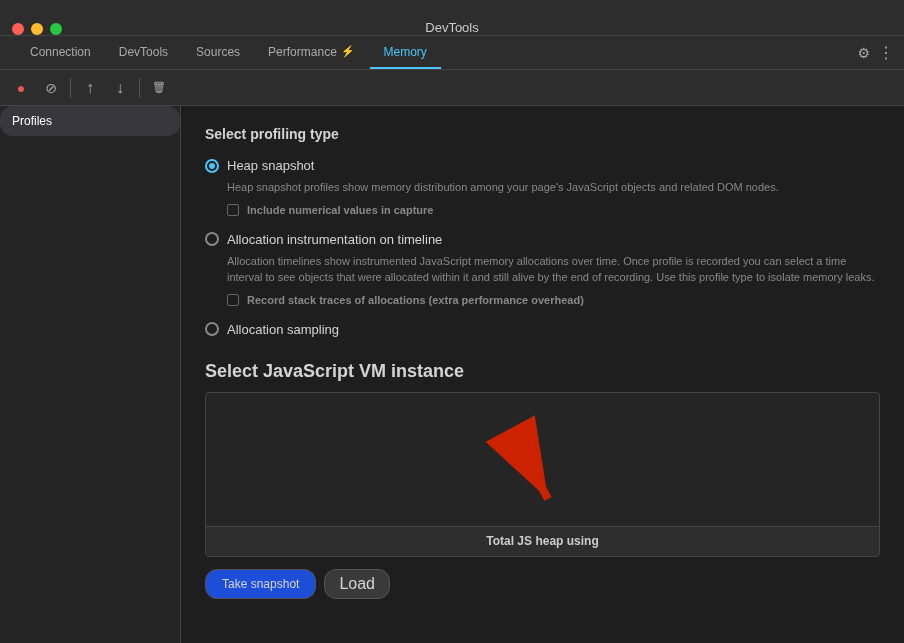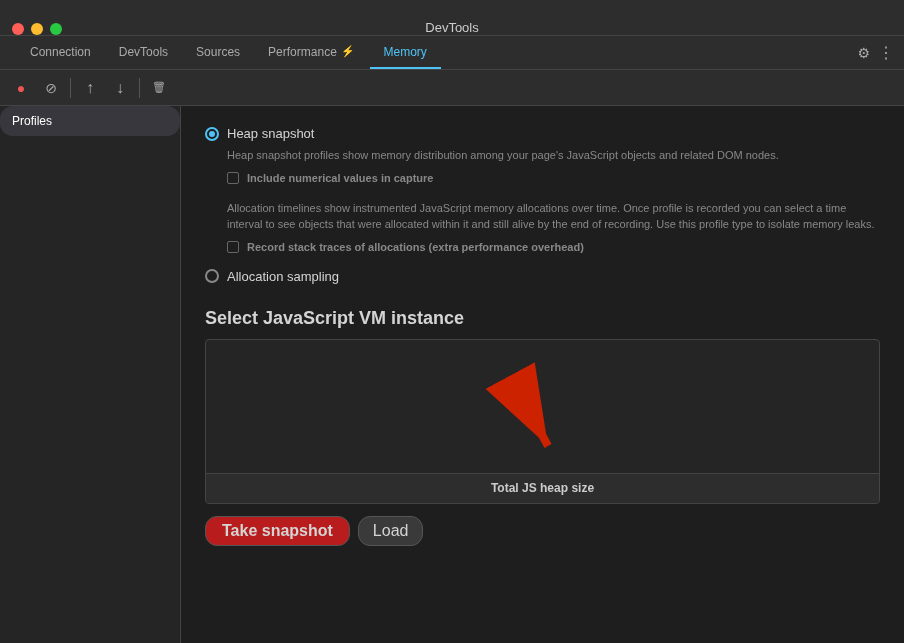--- a/index.html
+++ b/index.html
@@ -271,27 +271,26 @@
 
     .action-buttons {
       display: flex;
       gap: 8px;
       margin-top: 12px;
       padding-bottom: 8px;
     }
 
     .btn-take-snapshot {
       padding: 5px 16px;
-      background: #b91c1c;
+      background: #1d4ed8;
       border: 1px solid #555;
       border-radius: 12px;
       color: #d4d4d4;
-      font-size: 16px;
-      cursor: pointer;
-      font-weight: bold;
+      font-size: 12px;
+      cursor: pointer;
     }
 
     .btn-load {
       padding: 5px 14px;
       background: #3a3a3a;
       border: 1px solid #555;
       border-radius: 12px;
       color: #d4d4d4;
       font-size: 16px;
       cursor: pointer;
@@ -349,36 +348,41 @@
 <div class="main">
 
   <div class="sidebar">
     <div class="sidebar-item active">
       <span>Profiles</span>
     </div>
   </div>
 
   <div class="content">
 
+    <div class="section-title">Select profiling type</div>
 
     <div class="profiling-options">
 
       <div class="option-group">
         <div class="radio-row">
           <div class="radio-circle checked"></div>
           <span class="radio-label">Heap snapshot</span>
         </div>
         <div class="option-desc">Heap snapshot profiles show memory distribution among your page's JavaScript objects and related DOM nodes.</div>
         <div class="checkbox-row">
           <div class="checkbox-box"></div>
           <span class="checkbox-label">Include numerical values in capture</span>
         </div>
       </div>
 
       <div class="option-group">
+        <div class="radio-row">
+          <div class="radio-circle"></div>
+          <span class="radio-label">Allocation instrumentation on timeline</span>
+        </div>
         <div class="option-desc">Allocation timelines show instrumented JavaScript memory allocations over time. Once profile is recorded you can select a time interval to see objects that were allocated within it and still alive by the end of recording. Use this profile type to isolate memory leaks.</div>
         <div class="checkbox-row">
           <div class="checkbox-box"></div>
           <span class="checkbox-label">Record stack traces of allocations (extra performance overhead)</span>
         </div>
       </div>
 
       <div class="option-group">
         <div class="radio-row">
           <div class="radio-circle"></div>
@@ -396,21 +400,21 @@
           <svg width="120" height="120" viewBox="0 0 120 120">
             <defs>
               <marker id="arrowhead" markerWidth="10" markerHeight="7" refX="10" refY="3.5" orient="auto">
                 <polygon points="0 0, 10 3.5, 0 7" fill="#cc2200"></polygon>
               </marker>
             </defs>
             <line x1="30" y1="20" x2="65" y2="85" stroke="#cc2200" stroke-width="8" marker-end="url(#arrowhead)"></line>
           </svg>
         </div>
         <div class="vm-bottom-bar">
-          <span class="vm-bottom-bar-text">Total JS heap size</span>
+          <span class="vm-bottom-bar-text">Total JS heap using</span>
         </div>
       </div>
     </div>
 
     <div class="action-buttons">
       <button class="btn-take-snapshot">Take snapshot</button>
       <button class="btn-load">Load</button>
     </div>
 
   </div>

